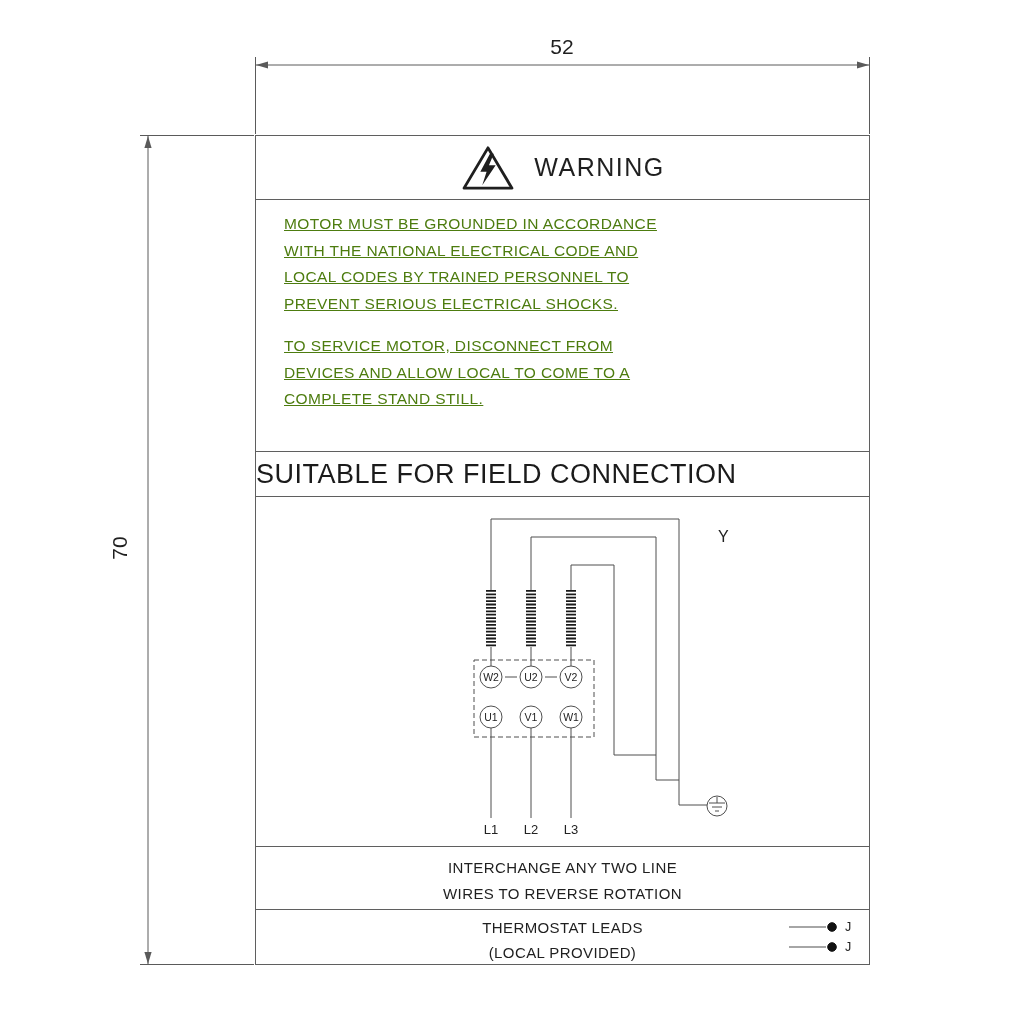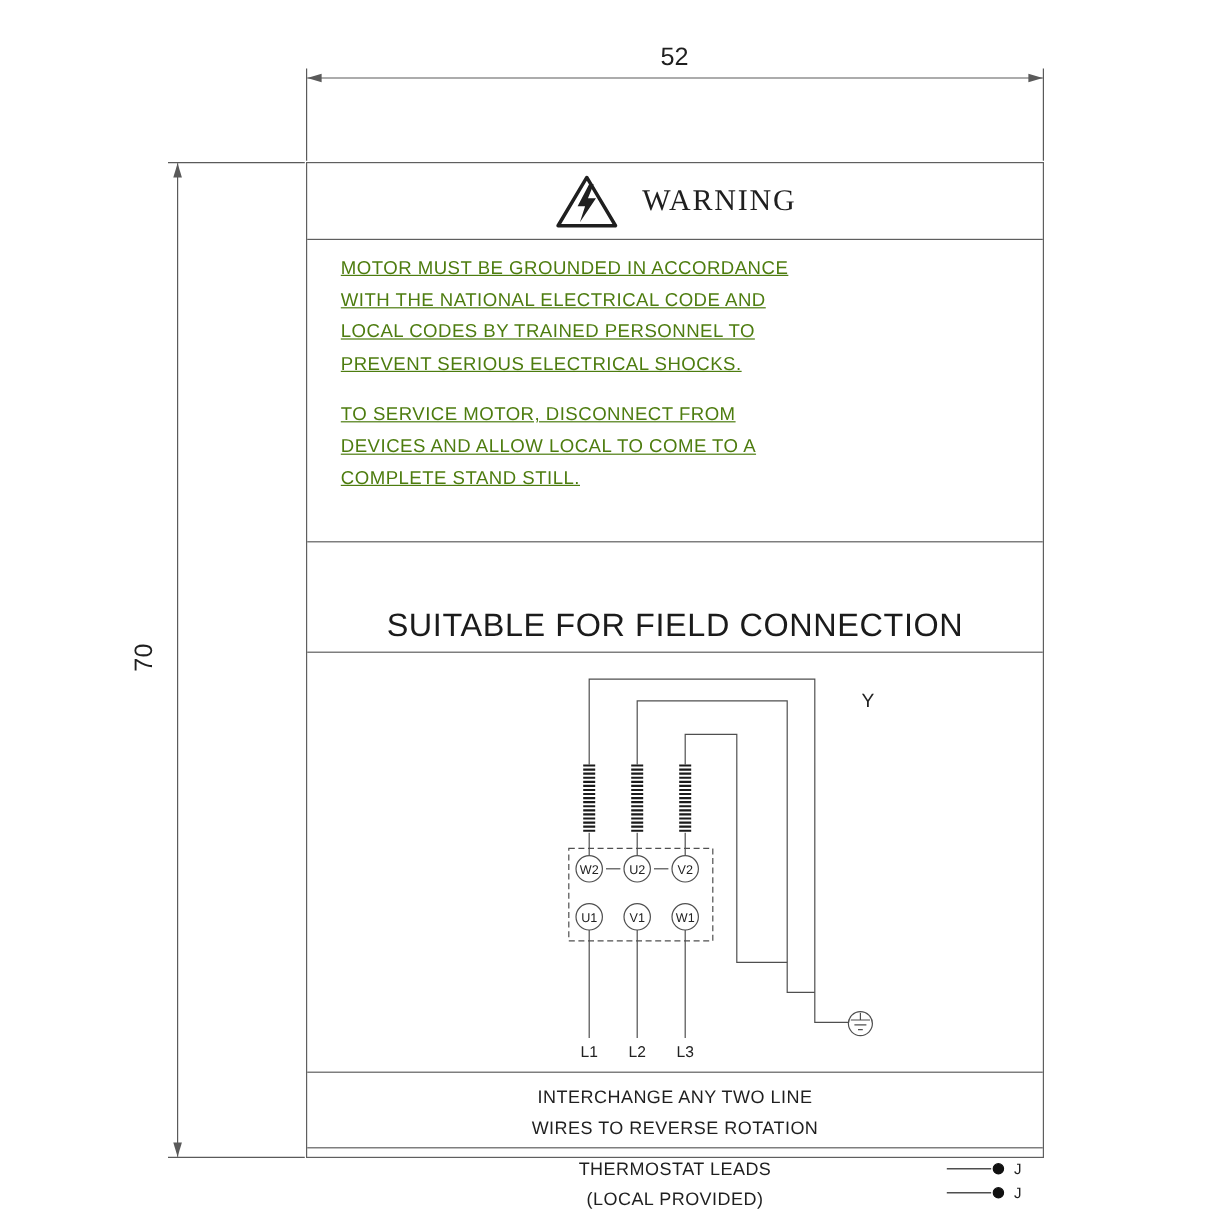--- a/index.html
+++ b/index.html
@@ -17,28 +17,28 @@
   .dim-svg text { fill:#1f1f1f; font-size:21px; font-family:"Liberation Sans", sans-serif; }
 
   .label-box {
     position:absolute; left:255px; top:135px; width:615px; height:830px;
     border:1px solid #5f5f5f; background:#ffffff;
   }
   .section { border-bottom:1px solid #5f5f5f; }
   .section.last { border-bottom:none; }
 
   .sec-warning { height:64px; display:flex; align-items:center; justify-content:center; gap:18px; }
-  .warn-title { font-size:25px; letter-spacing:1.5px; color:#1f1f1f;font-family:Liberation Serif, serif; }
+  .warn-title { font-size:25px; letter-spacing:1.5px; color:#1f1f1f; }
   .warn-icon svg { display:block; }
 
   .sec-body { height:252px; padding:11px 10px 0 28px; }
   .para { line-height:26.5px; font-size:15.5px; letter-spacing:0.4px; color:#4d7c0f;text-decoration:underline; }
   .para + .para { margin-top:16px; }
 
-  .sec-field { height:45px; display:flex; align-items:center; justify-content:center;margin-top:47px; }
+  .sec-field { height:45px; display:flex; align-items:center; justify-content:flex-start; }
   .field-title { font-size:27px; letter-spacing:0.5px; color:#1b1b1b; }
 
   .sec-wiring { height:350px; position:relative; }
   .sec-wiring svg { position:absolute; left:0; top:0; }
   .wire { stroke:#4f4f4f; stroke-width:1; fill:none; }
   .wire-dashed { stroke:#4f4f4f; stroke-width:1; fill:none; stroke-dasharray:5 3; }
   .terminal { fill:#ffffff; stroke:#4f4f4f; stroke-width:1; }
   .coil { stroke:#1a1a1a; stroke-width:10; stroke-dasharray:1.8 1.6; }
   .t-label { font-size:10.5px; fill:#222; text-anchor:middle; font-family:"Liberation Sans", sans-serif; }
   .l-label { font-size:13px; fill:#222; text-anchor:middle; font-family:"Liberation Sans", sans-serif; }

